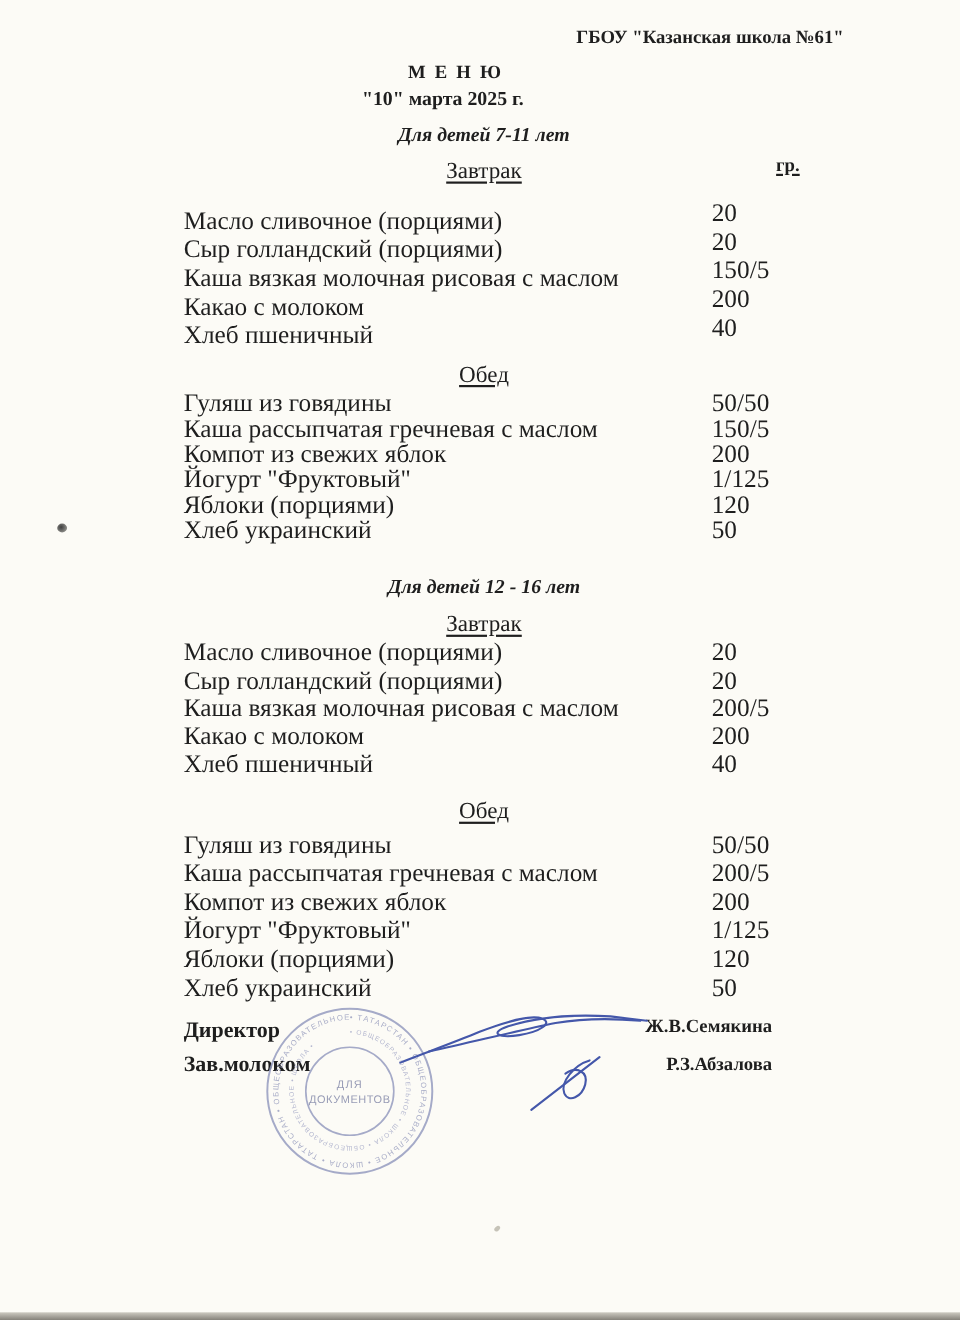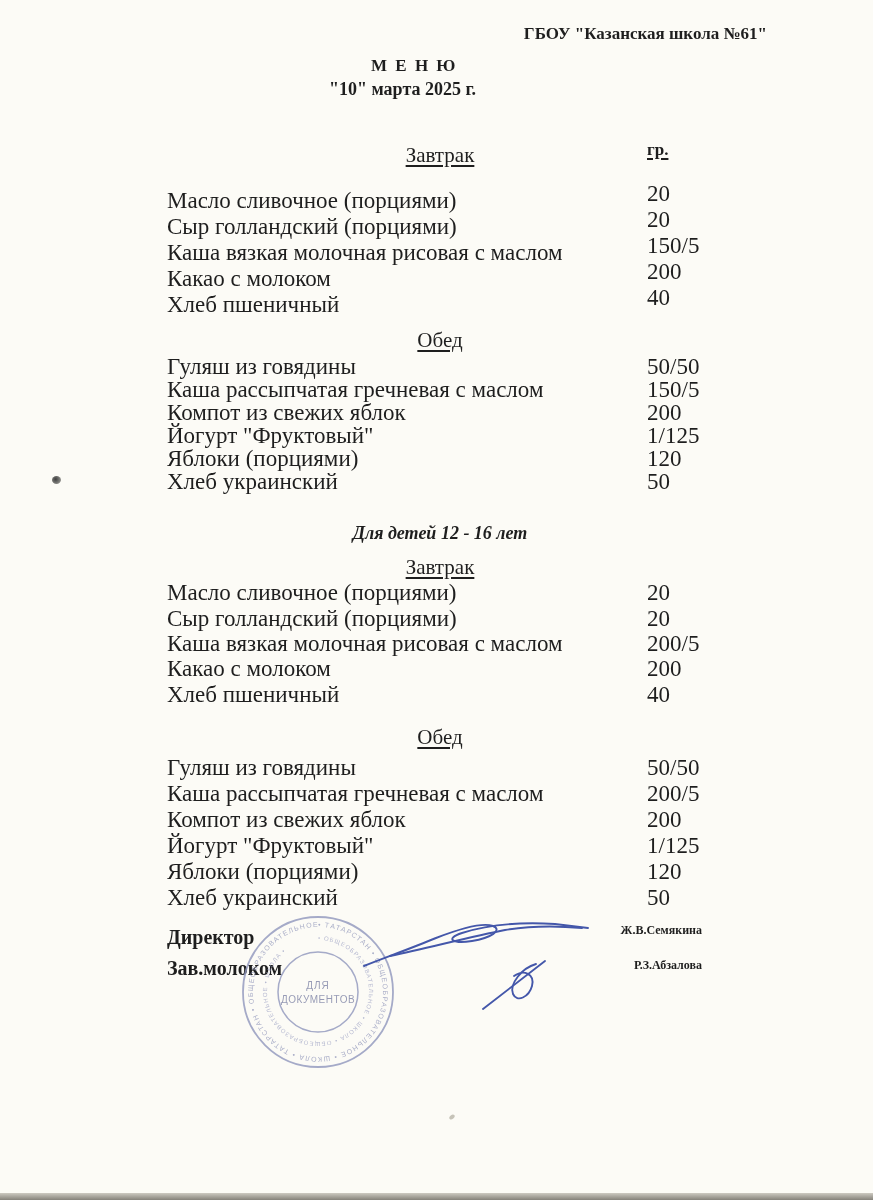--- a/index.html
+++ b/index.html
@@ -9,44 +9,45 @@
     font-family:"Liberation Serif", serif; color:#1e1e1e;
   }
   .abs { position:absolute; }
   .school { top:24px; right:106px; font-size:17px; font-weight:bold; }
   .menu-title { top:56px; left:371px; font-size:17px; font-weight:bold; letter-spacing:2px;text-align:right; }
   .menu-date { top:79px; left:329px; font-size:18px; font-weight:bold; }
   .centered { left:140px; width:600px; text-align:center; }
   .age-heading { font-size:18px; font-weight:bold; font-style:italic; }
   .meal-heading { font-size:21px; font-weight:normal; }
   .u { text-decoration:underline; text-decoration-thickness:2px; text-underline-offset:3px; }
-  .grams { left:647px; width:80px; text-align:left; font-size:17px; font-weight:bold; }
+  .grams { left:647px; width:80px; text-align:right; font-size:17px; font-weight:bold; }
   .row { left:167px; width:560px; font-size:23px; }
   .row .item { display:inline-block; }
   .row .qty { position:absolute; left:480px; top:0; width:80px; text-align:left; }
   .row .qty.hi { top:-7px; }
   .sig-label { left:167px; font-size:20px; font-weight:bold; }
-  .sig-name { left:560px; width:142px; text-align:right; font-size:12px; font-weight:bold; }
+  .sig-name { left:560px; width:142px; text-align:right; font-size:17px; font-weight:bold; }
   .stamp-svg { left:240px; top:913px; opacity:.82; }
   .sign-svg { left:350px; top:908px; }
   .speck1 { left:52px; top:476px; width:9px; height:8px; border-radius:50%;
             background:radial-gradient(circle at 40% 40%, #3f3f3f, #8a8a86 70%, transparent); }
   .speck2 { left:449px; top:1115px; width:6px; height:4px; border-radius:50%; background:#c6c3b8; transform:rotate(-40deg); }
   .scan-edge { left:0; bottom:0; width:873px; height:7px;
                background:linear-gradient(to bottom, #cdcac1, #85827a); }
 </style>
 </head>
 <body>
 
 <div class="page">
 
   <div class="abs school">ГБОУ "Казанская школа №61"</div>
   <div class="abs menu-title">М Е Н Ю</div>
   <div class="abs menu-date">"10" марта 2025 г.</div>
 
+  <div class="abs centered age-heading" style="top:112px">Для детей 7-11 лет</div>
   <div class="abs centered meal-heading" style="top:143px"><span class="u">Завтрак</span></div>
   <div class="abs grams" style="top:140px"><span class="u">гр.</span></div>
 
   <div class="abs row" style="top:188px"><span class="item">Масло сливочное (порциями)</span><span class="qty hi">20</span></div>
   <div class="abs row" style="top:214px"><span class="item">Сыр голландский (порциями)</span><span class="qty hi">20</span></div>
   <div class="abs row" style="top:240px"><span class="item">Каша вязкая молочная рисовая с маслом</span><span class="qty hi">150/5</span></div>
   <div class="abs row" style="top:266px"><span class="item">Какао с молоком</span><span class="qty hi">200</span></div>
   <div class="abs row" style="top:292px"><span class="item">Хлеб пшеничный</span><span class="qty hi">40</span></div>
 
   <div class="abs centered meal-heading" style="top:328px"><span class="u">Обед</span></div>

